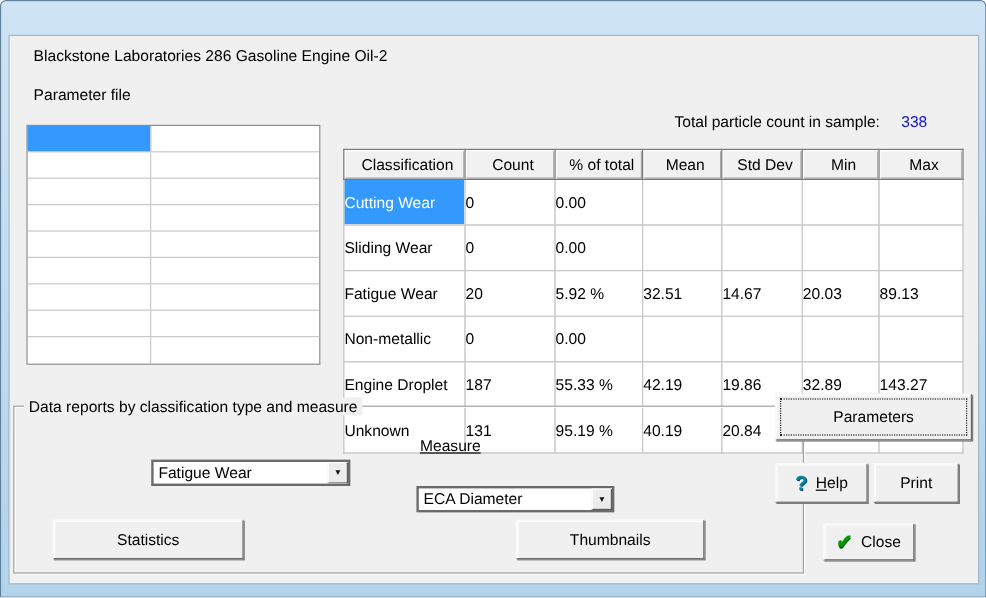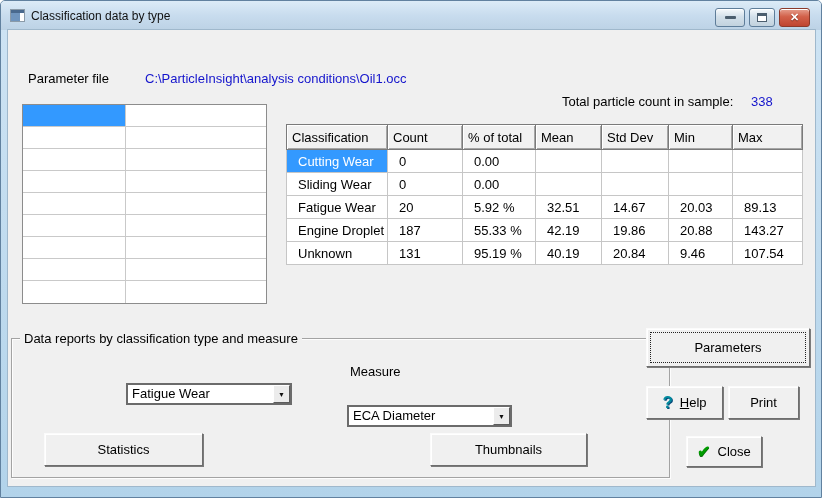--- a/index.html
+++ b/index.html
@@ -63,27 +63,27 @@
   .lg-row { height:22px; border-bottom:1px solid #c9c9c9; display:flex; }
   .lg-cell { height:100%; }
   .lg-cell.c1 { width:103px; border-right:1px solid #c9c9c9; }
   .lg-cell.c2 { flex:1; }
   .lg-cell.sel { background:#3399ff; }
 
   
   .stats-table-wrap { position:absolute; left:278px; top:94px; }
   table.stats { border-collapse:collapse; table-layout:fixed; width:516px; border:1px solid #4d4d4d; }
   table.stats th {
-    height:25px; background:#f1f1f1; font-weight:normal; text-align:left;
+    height:25px; background:#f1f1f1; font-weight:normal; text-align:center;
     padding:0 0 0 5px; border:1px solid #7a7a7a;
     box-shadow:inset 1px 1px 0 #fff, inset -1px -1px 0 #a6a6a6;
     overflow:hidden; white-space:nowrap;
   }
   table.stats td {
-    height:23px; background:#fff; padding:0 0 0 11px;
+    height:38px; background:#fff; padding:0 0 0 0;
     border:1px solid #c6c6c6; overflow:hidden; white-space:nowrap;
   }
   table.stats td.sel { background:#3399ff; color:#fff; }
 
   
   .groupbox {
     position:absolute; left:3px; top:308px; width:659px; height:140px;
     border:1px solid #a3a3a3;
     box-shadow:inset 1px 1px 0 #fdfdfd, 1px 1px 0 #fdfdfd;
   }
@@ -118,41 +118,26 @@
     background:#ececec; border:1px solid #5c5c5c; border-top-color:#fff; border-left-color:#fff;
     display:flex; align-items:center; justify-content:center;
     font-size:7px; color:#111;
   }
 </style>
 </head>
 <body>
 
 <div class="window">
 
-  <div class="titlebar">
-    <div class="app-icon"></div>
-    <div class="tb-title">Classification data by type</div>
-    <div class="tb-btns">
-      <div class="tb-btn">
-        <span class="glyph-min"></span>
-      </div>
-      <div class="tb-btn mid">
-        <span class="glyph-max"></span>
-      </div>
-      <div class="tb-btn tb-close">
-        <span>✕</span>
-      </div>
-    </div>
-  </div>
 
   <div class="client">
 
+    <div class="abs" style="left:20px; top:9px;">Blackstone Laboratories 286 Gasoline Engine Oil-2</div>
 
     <div class="abs" style="left:20px; top:41px;">Parameter file</div>
-    <div class="abs blue-text" style="left:137px; top:41px;">C:\ParticleInsight\analysis conditions\Oil1.occ</div>
 
     <div class="left-grid">
       <div class="lg-row">
           <div class="lg-cell c1 sel"></div>
           <div class="lg-cell c2"></div>
         </div>
       <div class="lg-row">
           <div class="lg-cell c1"></div>
           <div class="lg-cell c2"></div>
         </div>
@@ -233,26 +218,35 @@
           <tr>
             <td>Fatigue Wear</td>
             <td>20</td>
             <td>5.92 %</td>
             <td>32.51</td>
             <td>14.67</td>
             <td>20.03</td>
             <td>89.13</td>
           </tr>
           <tr>
+            <td>Non-metallic</td>
+            <td>0</td>
+            <td>0.00</td>
+            <td></td>
+            <td></td>
+            <td></td>
+            <td></td>
+          </tr>
+          <tr>
             <td>Engine Droplet</td>
             <td>187</td>
             <td>55.33 %</td>
             <td>42.19</td>
             <td>19.86</td>
-            <td>20.88</td>
+            <td>32.89</td>
             <td>143.27</td>
           </tr>
           <tr>
             <td>Unknown</td>
             <td>131</td>
             <td>95.19 %</td>
             <td>40.19</td>
             <td>20.84</td>
             <td>9.46</td>
             <td>107.54</td>
@@ -265,21 +259,21 @@
       <div class="groupbox-label">Data reports by classification type and measure</div>
 
       <div class="abs" style="left:117px; top:42px;">Type</div>
       <div class="combo abs" style="left:114px; top:44px; width:166px;">
         <span>Fatigue Wear</span>
         <span class="combo-arrow">
           <span>▼</span>
         </span>
       </div>
 
-      <div class="abs" style="left:338px; top:25px;">Measure</div>
+      <div class="abs" style="left:338px; top:25px;text-decoration:underline;">Measure</div>
       <div class="combo abs" style="left:335px; top:44px; width:165px;">
         <span>ECA Diameter</span>
         <span class="combo-arrow">
           <span>▼</span>
         </span>
       </div>
 
       <button class="btn abs" style="left:32px; top:94px; width:159px; height:33px;">Statistics</button>
       <button class="btn abs" style="left:418px; top:94px; width:157px; height:33px;">Thumbnails</button>
     </div>

